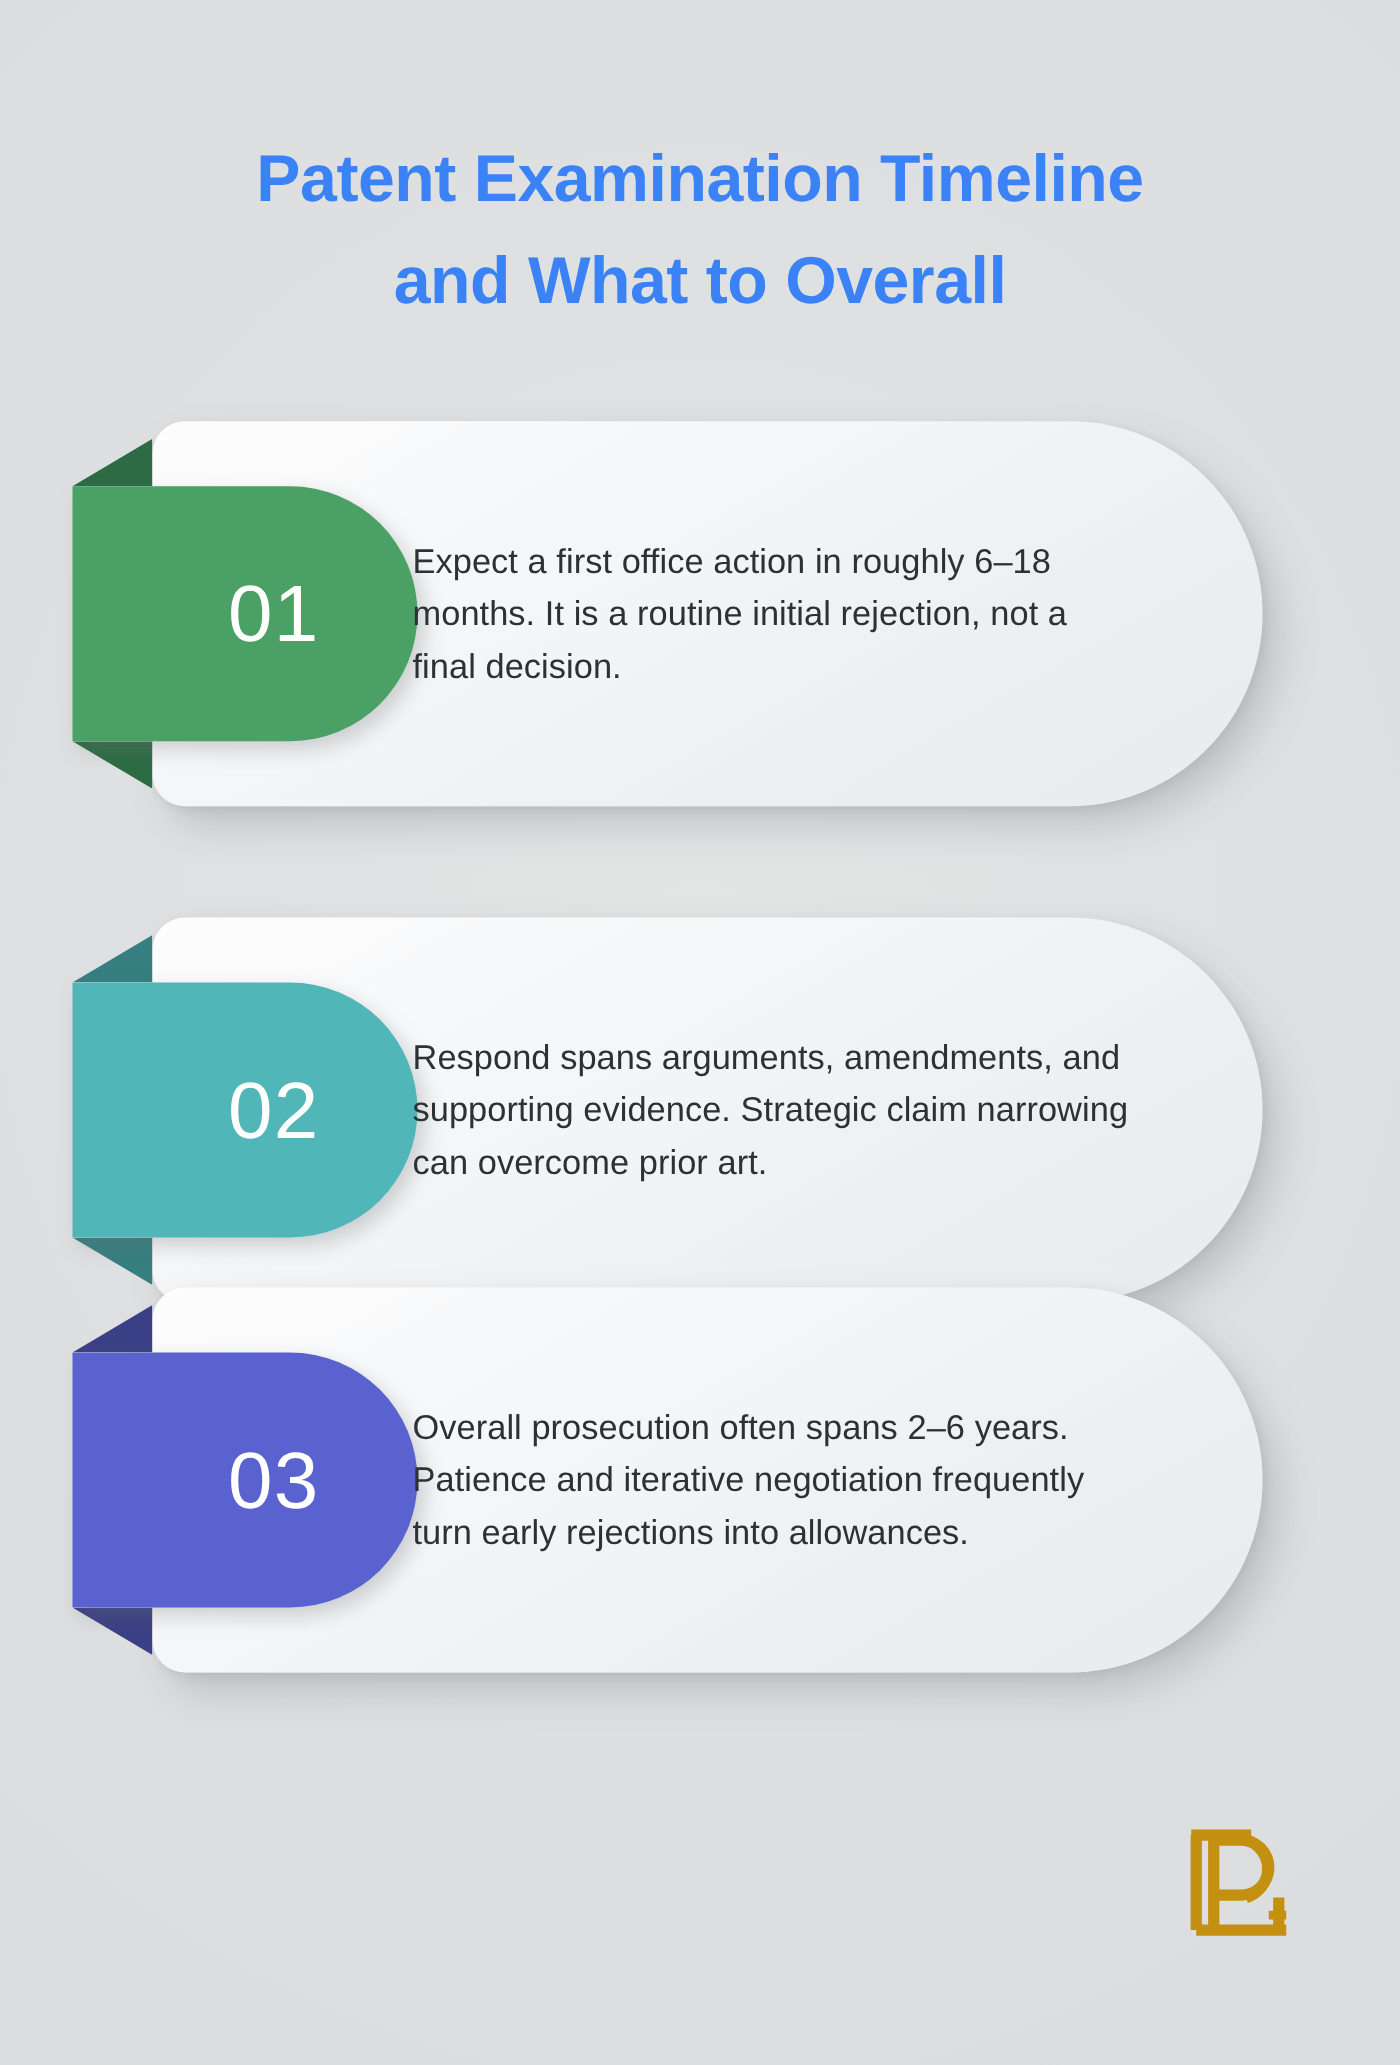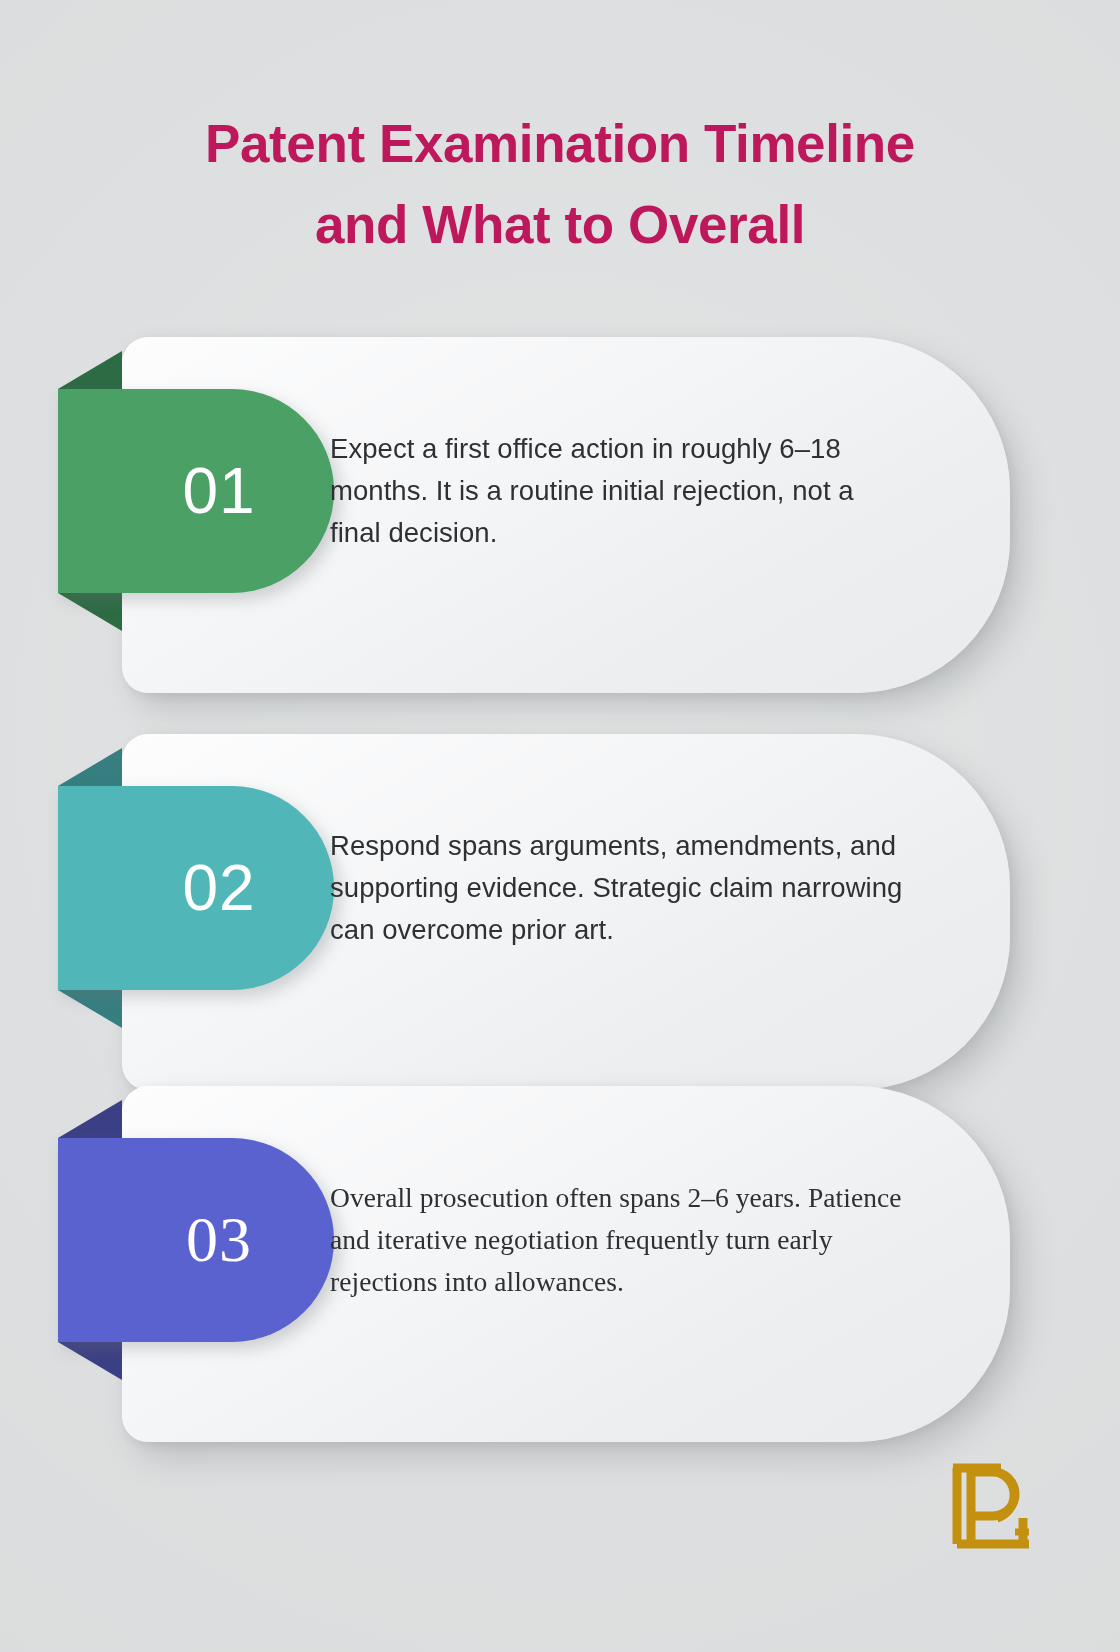--- a/index.html
+++ b/index.html
@@ -20,35 +20,35 @@
   .title {
     position: absolute;
     top: 104px;
     left: 0;
     width: 1120px;
     text-align: center;
     font-size: 53px;
     font-weight: 700;
     line-height: 1.52;
     letter-spacing: -0.4px;
-    color: #be185d;
+    color: #3b82f6;
     padding: 0 70px;
   }
   .title-line { display: block; }
 
   
   .card {
     position: absolute;
     left: 122px;
     width: 888px;
-    height: 356px;
+    height: 308px;
   }
   .card-1 { top: 337px; }
   .card-2 { top: 734px; }
-  .card-3 { top: 1086px; font-family: Liberation Serif, serif; }
+  .card-3 { top: 1030px; }
 
   
   .panel {
     position: absolute;
     inset: 0;
     border-radius: 26px 154px 154px 26px;
     background: linear-gradient(150deg, #fdfdfe 0%, #f4f5f6 42%, #eceef0 72%, #e9ebed 100%);
     box-shadow: 14px 16px 30px rgba(120,126,130,0.30),
                 2px 3px 8px rgba(120,126,130,0.16);
   }

